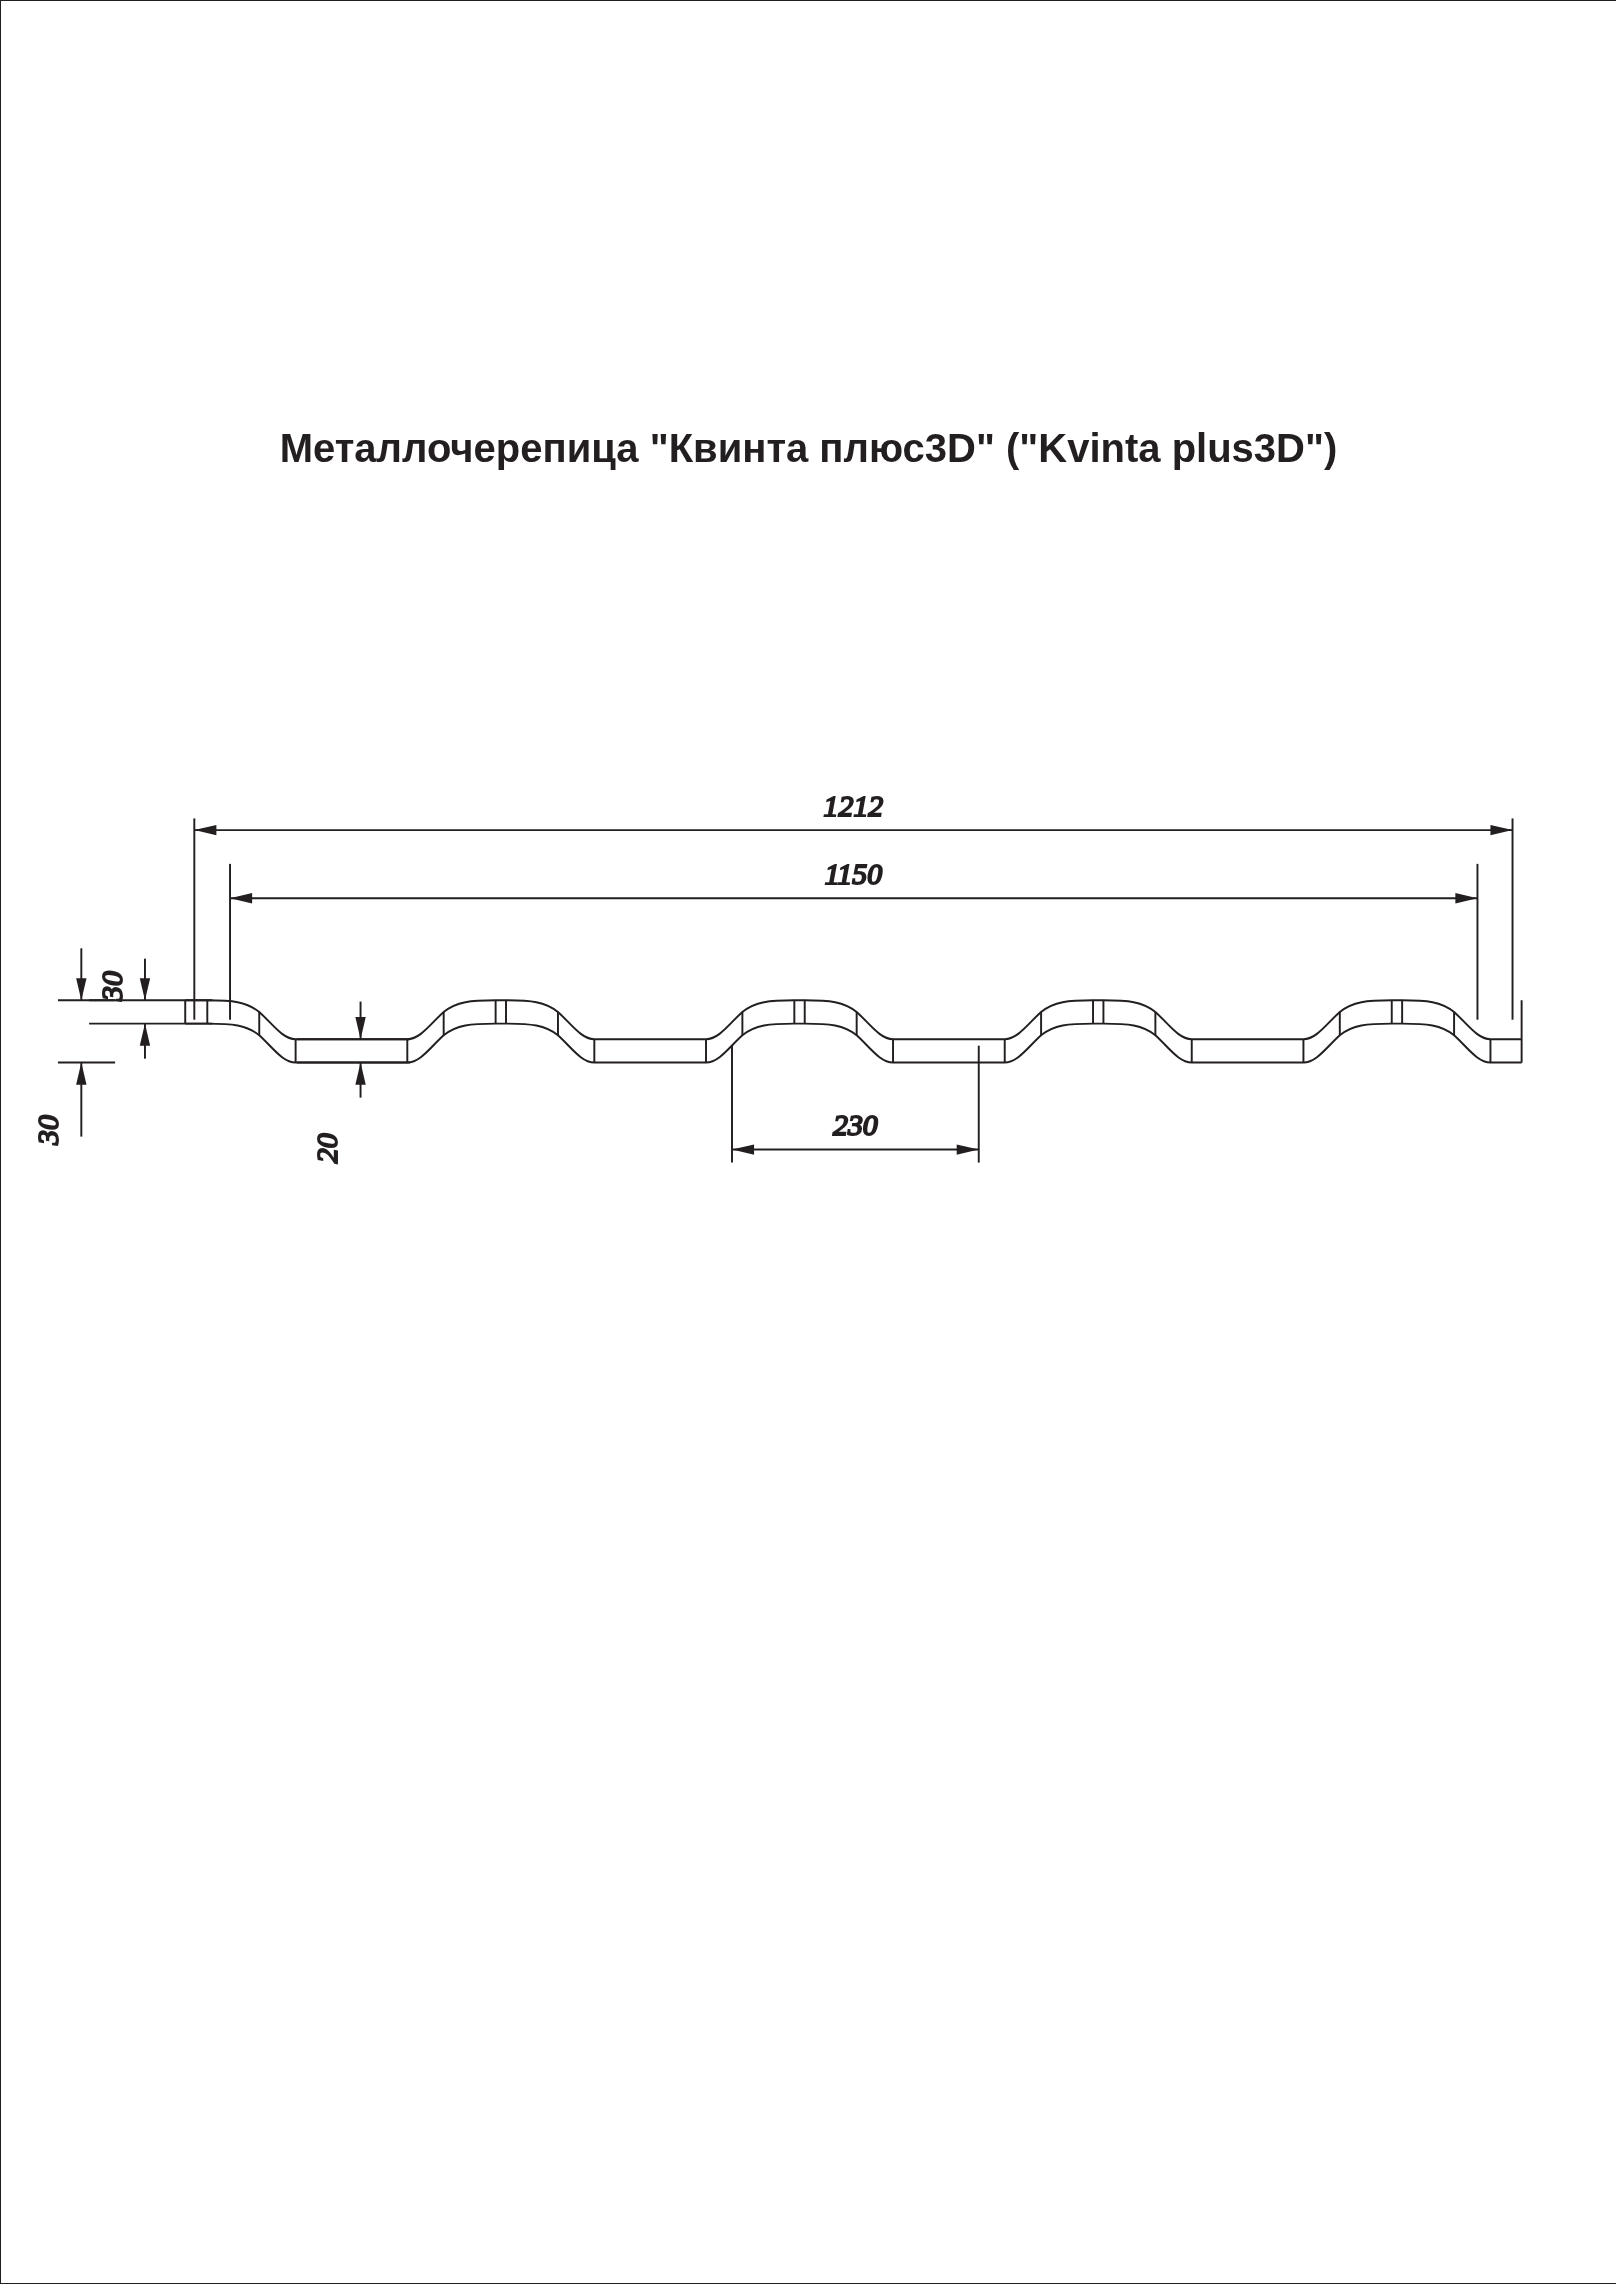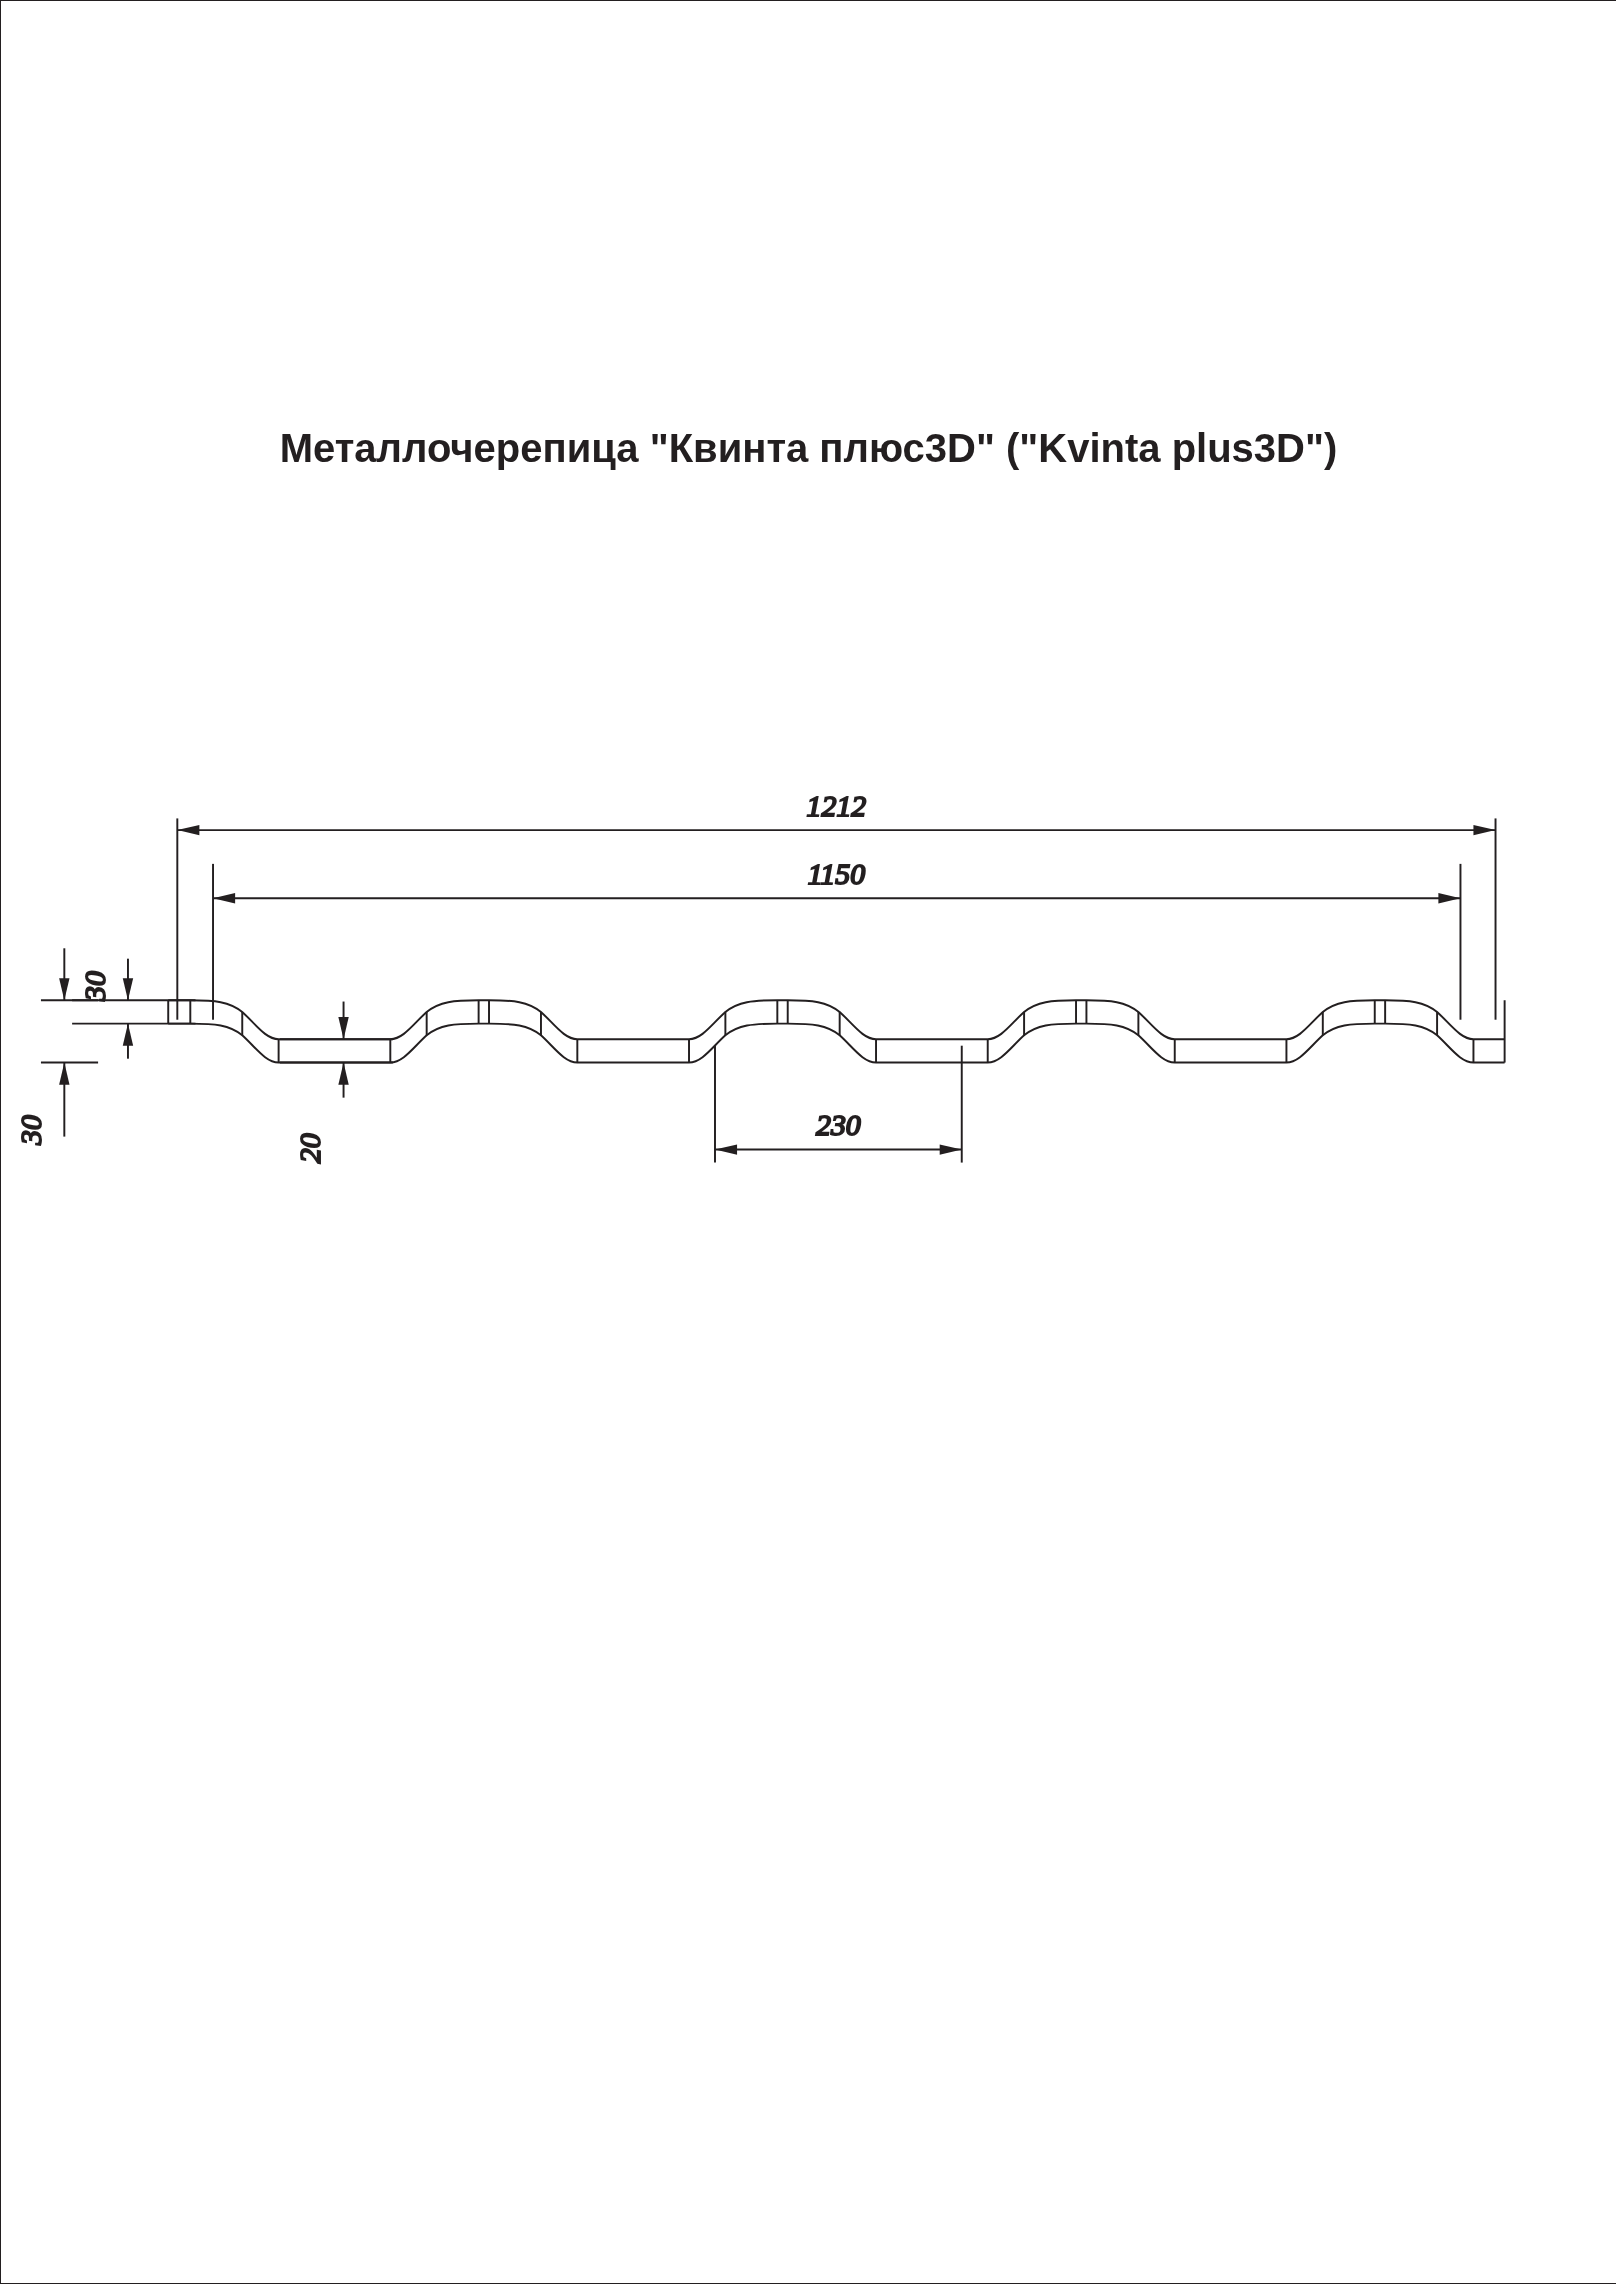--- a/index.html
+++ b/index.html
@@ -35,21 +35,21 @@
     width: 1617px;
     text-align: center;
     font-size: 40px;
     font-weight: bold;
     color: #231f20;
     letter-spacing: 0px;
     white-space: nowrap;
   }
   .drawing {
     position: absolute;
-    left: 0px;
+    left: 17px;
     top: 734px;
     width: 1391px;
     height: 513px;
   }
   svg { display: block; }
   .dim-text {
     font-family: "Liberation Serif", serif;
     font-style: italic;
     font-size: 46px;
     fill: #231f20;

